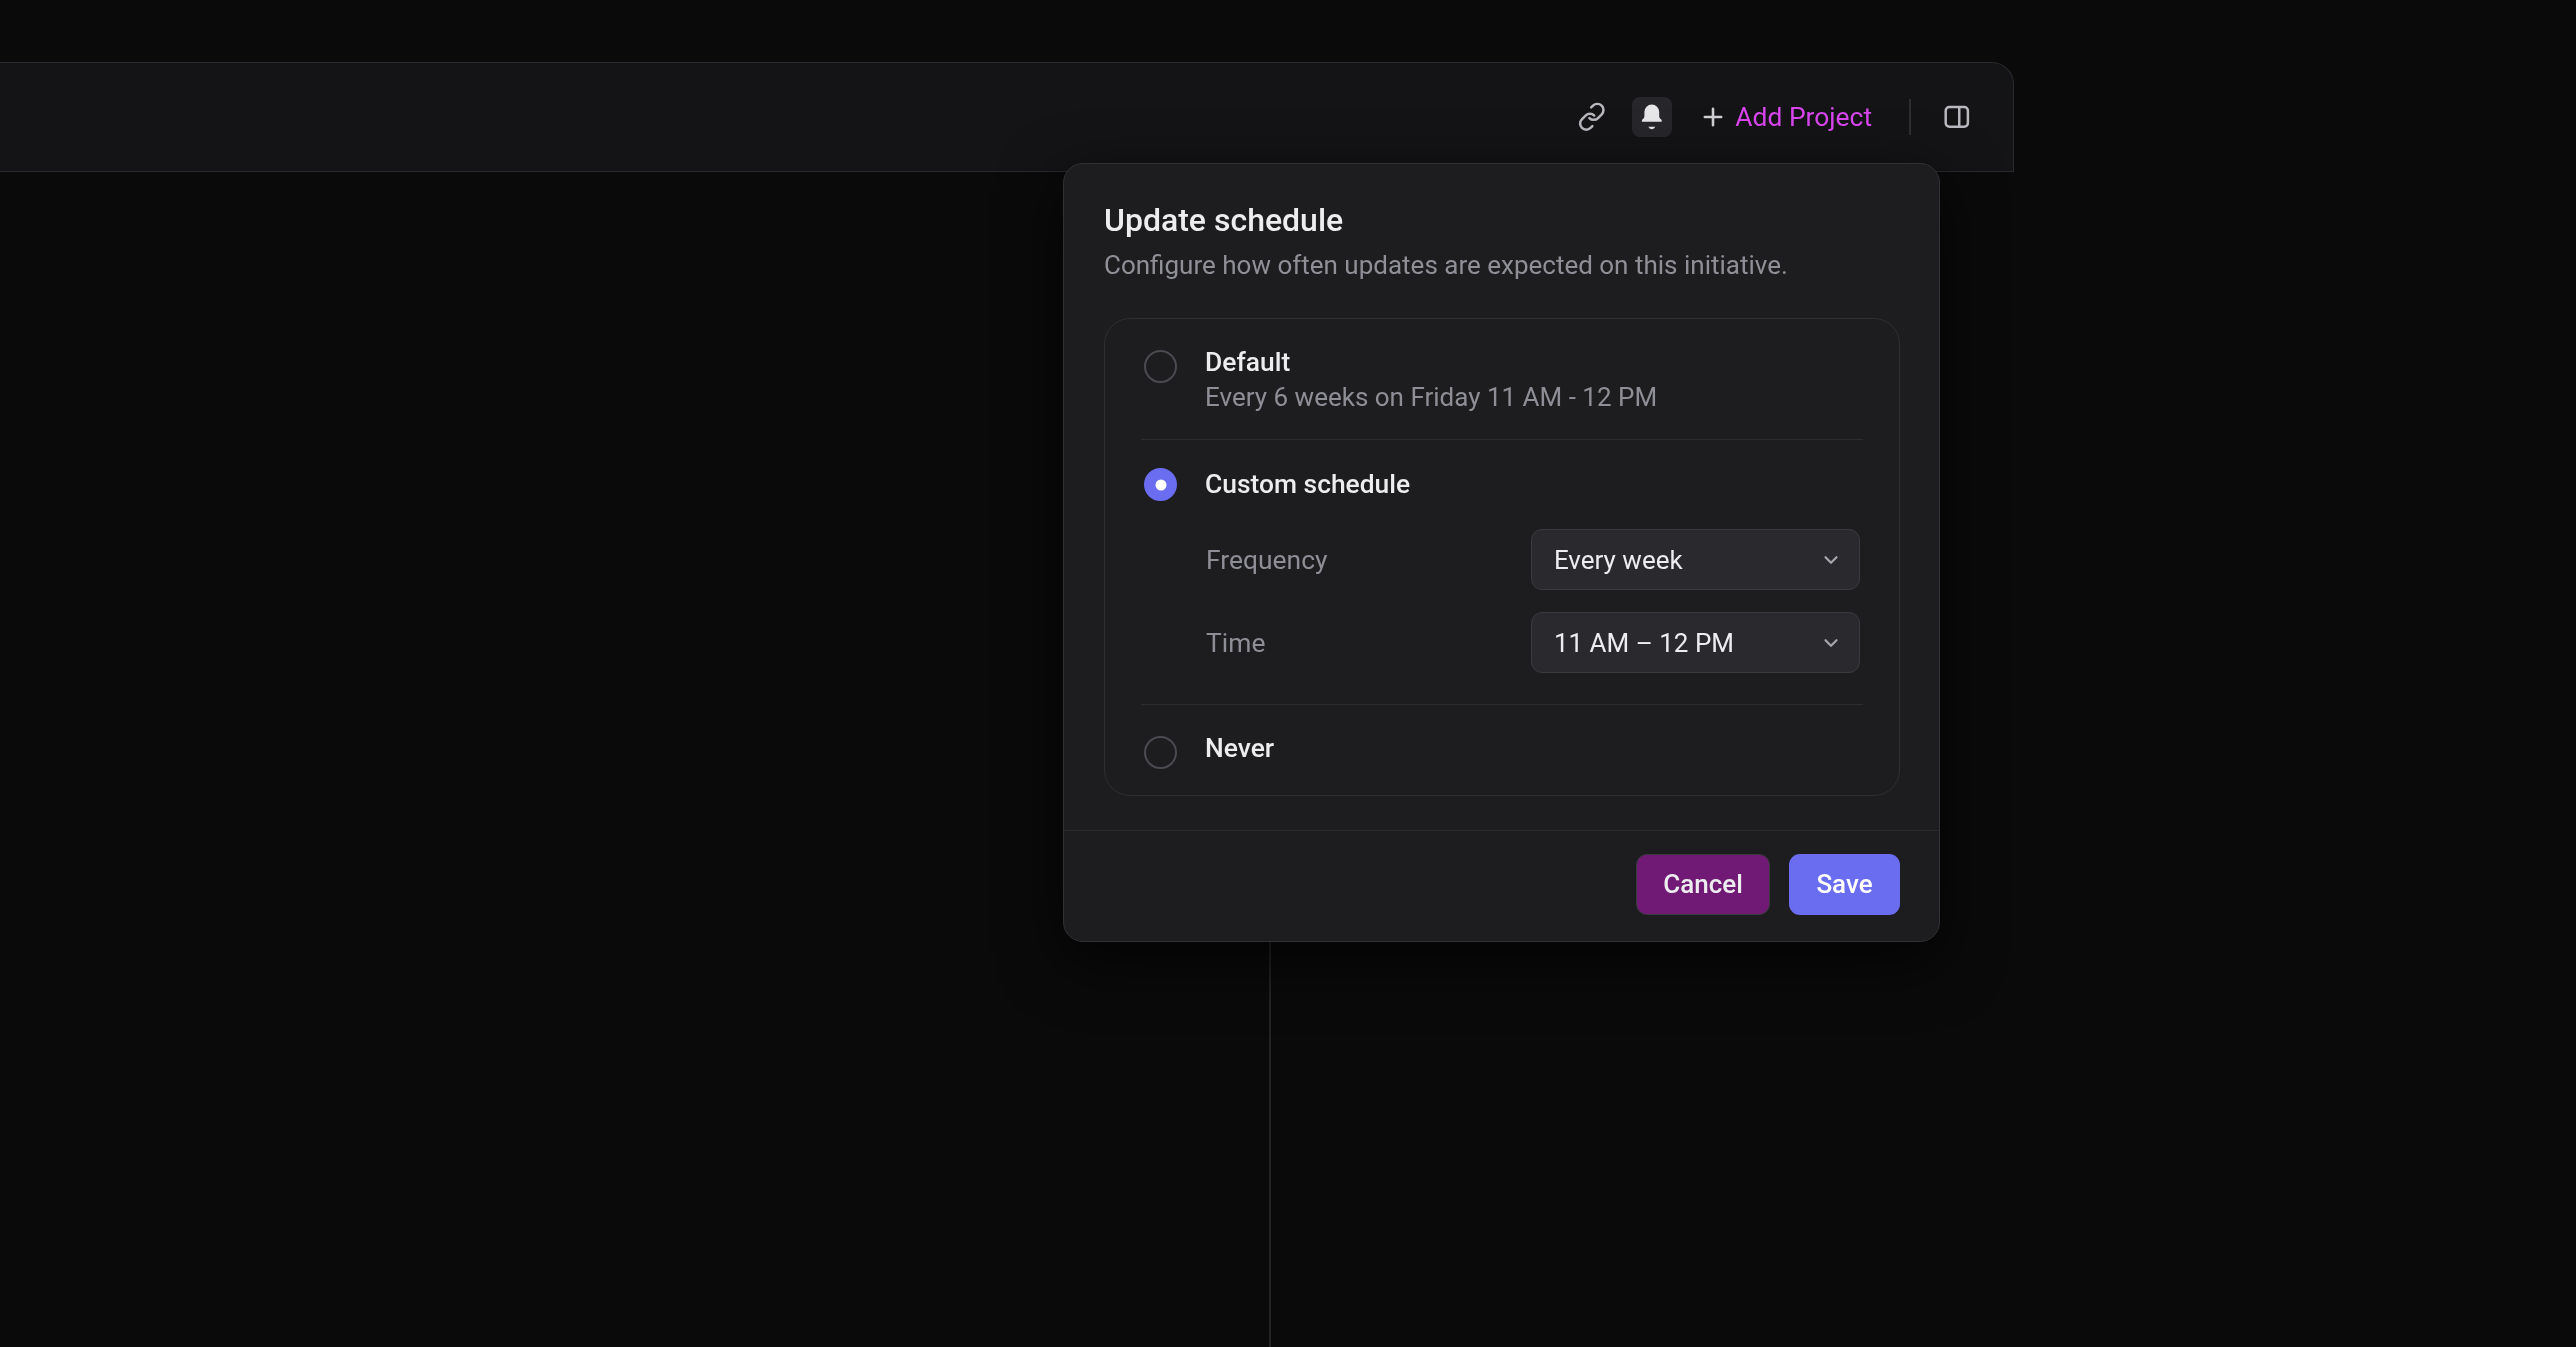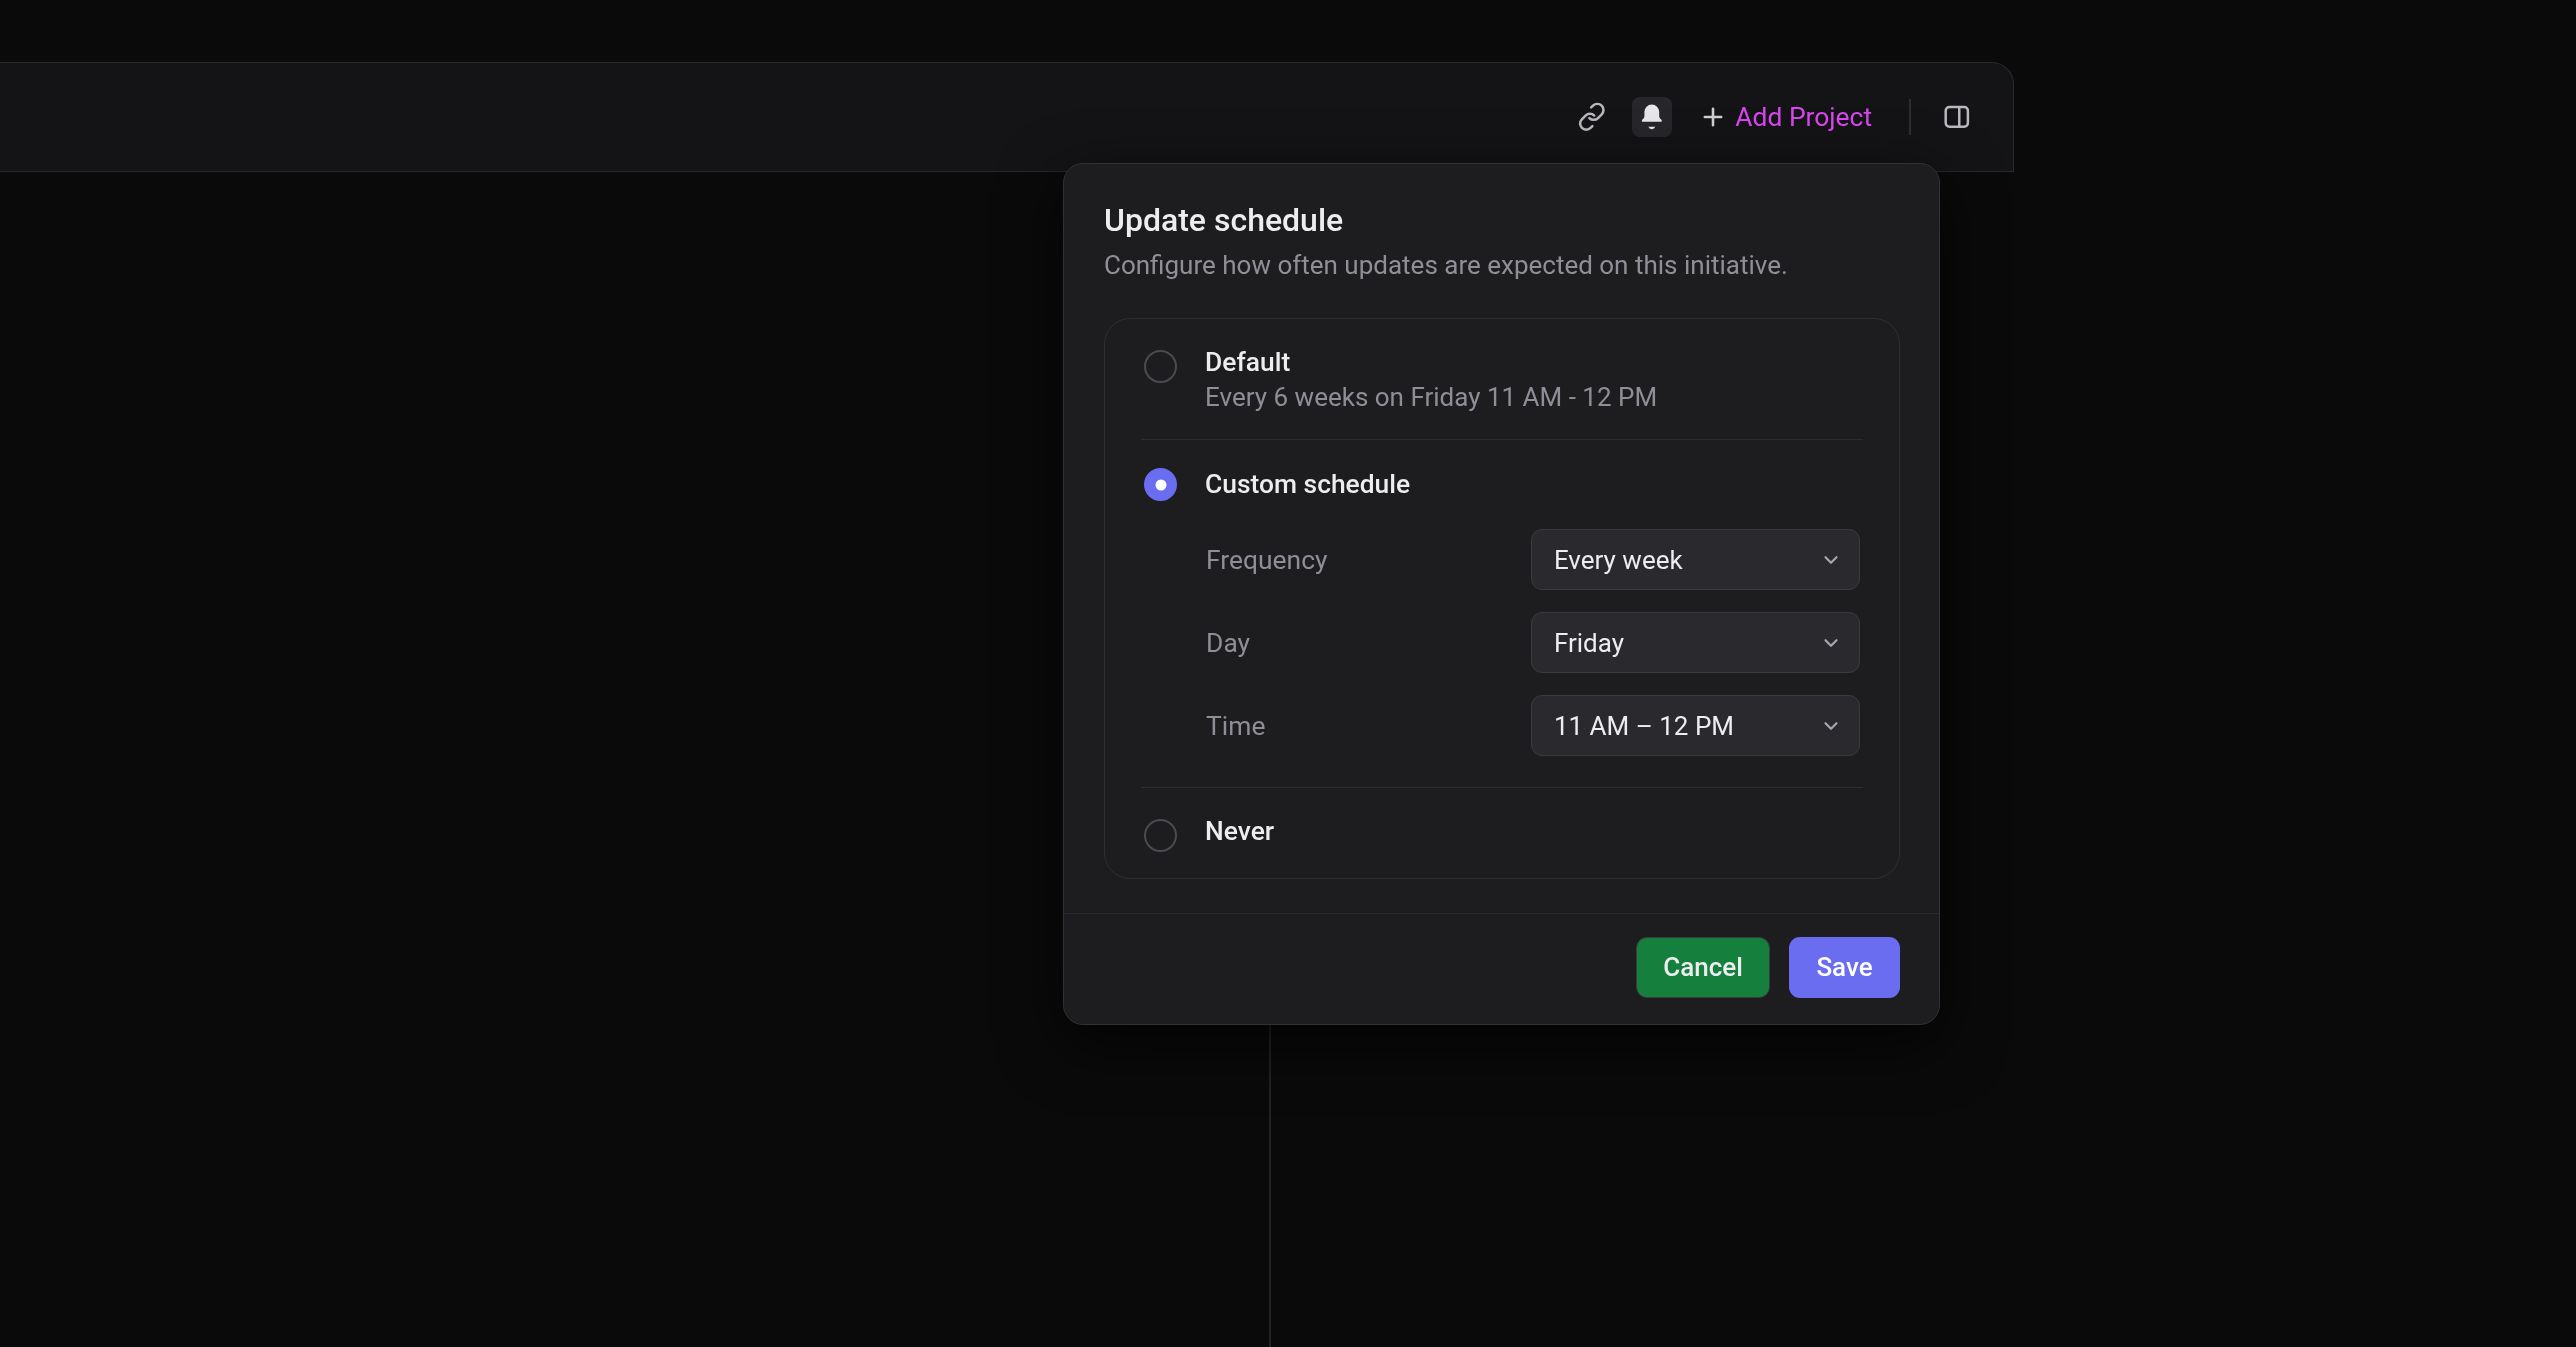--- a/index.html
+++ b/index.html
@@ -210,21 +210,21 @@
     height: 61px;
     padding: 0 26.4px;
     border-radius: 11px;
     font-size: 26px;
     font-weight: 500;
     display: flex;
     align-items: center;
     border: 1.6px solid transparent;
   }
   .btn-secondary {
-    background: #15803d;
+    background: #701a75;
     border-color: #3a3a3f;
     color: #ededf0;
   }
   .btn-primary {
     background: #6a6df0;
     color: #fff;
   }
 </style>
 </head>
 <body>
@@ -279,29 +279,20 @@
         <div class="custom-head">
           <div class="radio selected"></div>
           <div class="option-label">Custom schedule</div>
         </div>
 
         <div class="fields">
           <div class="field-row">
             <div class="field-label">Frequency</div>
             <div class="select">
               <span>Every week</span>
-              <svg viewBox="0 0 24 24" fill="none" stroke="currentColor" stroke-width="2.4" stroke-linecap="round" stroke-linejoin="round">
-                  <path d="M6 9l6 6 6-6"></path>
-                </svg>
-            </div>
-          </div>
-          <div class="field-row">
-            <div class="field-label">Day</div>
-            <div class="select">
-              <span>Friday</span>
               <svg viewBox="0 0 24 24" fill="none" stroke="currentColor" stroke-width="2.4" stroke-linecap="round" stroke-linejoin="round">
                   <path d="M6 9l6 6 6-6"></path>
                 </svg>
             </div>
           </div>
           <div class="field-row">
             <div class="field-label">Time</div>
             <div class="select">
               <span>11 AM – 12 PM</span>
               <svg viewBox="0 0 24 24" fill="none" stroke="currentColor" stroke-width="2.4" stroke-linecap="round" stroke-linejoin="round">

